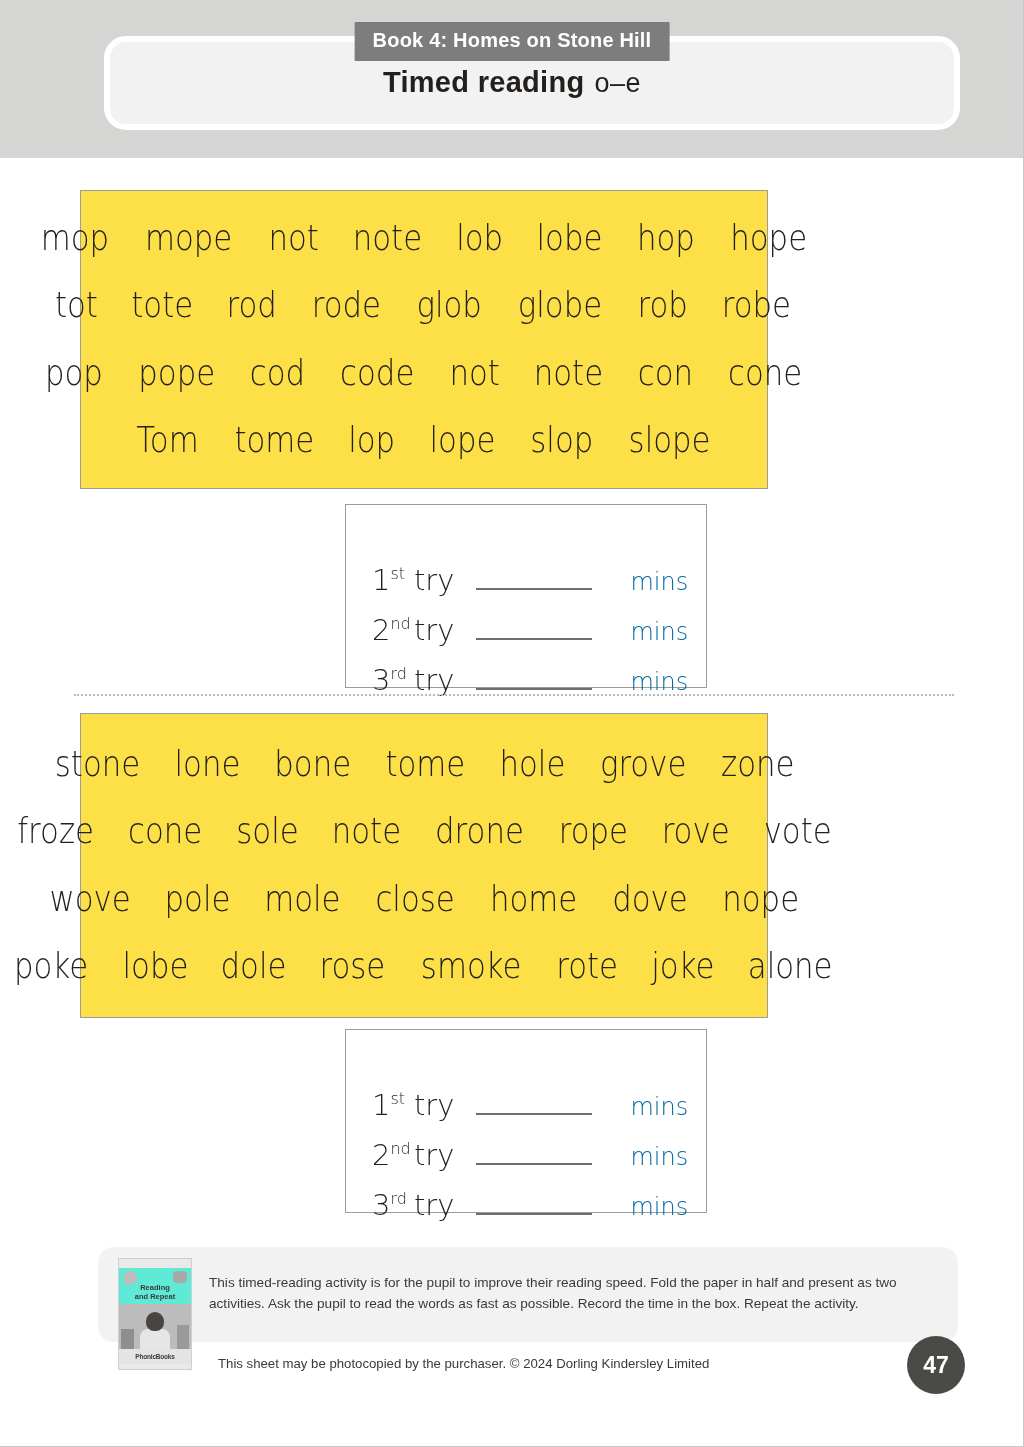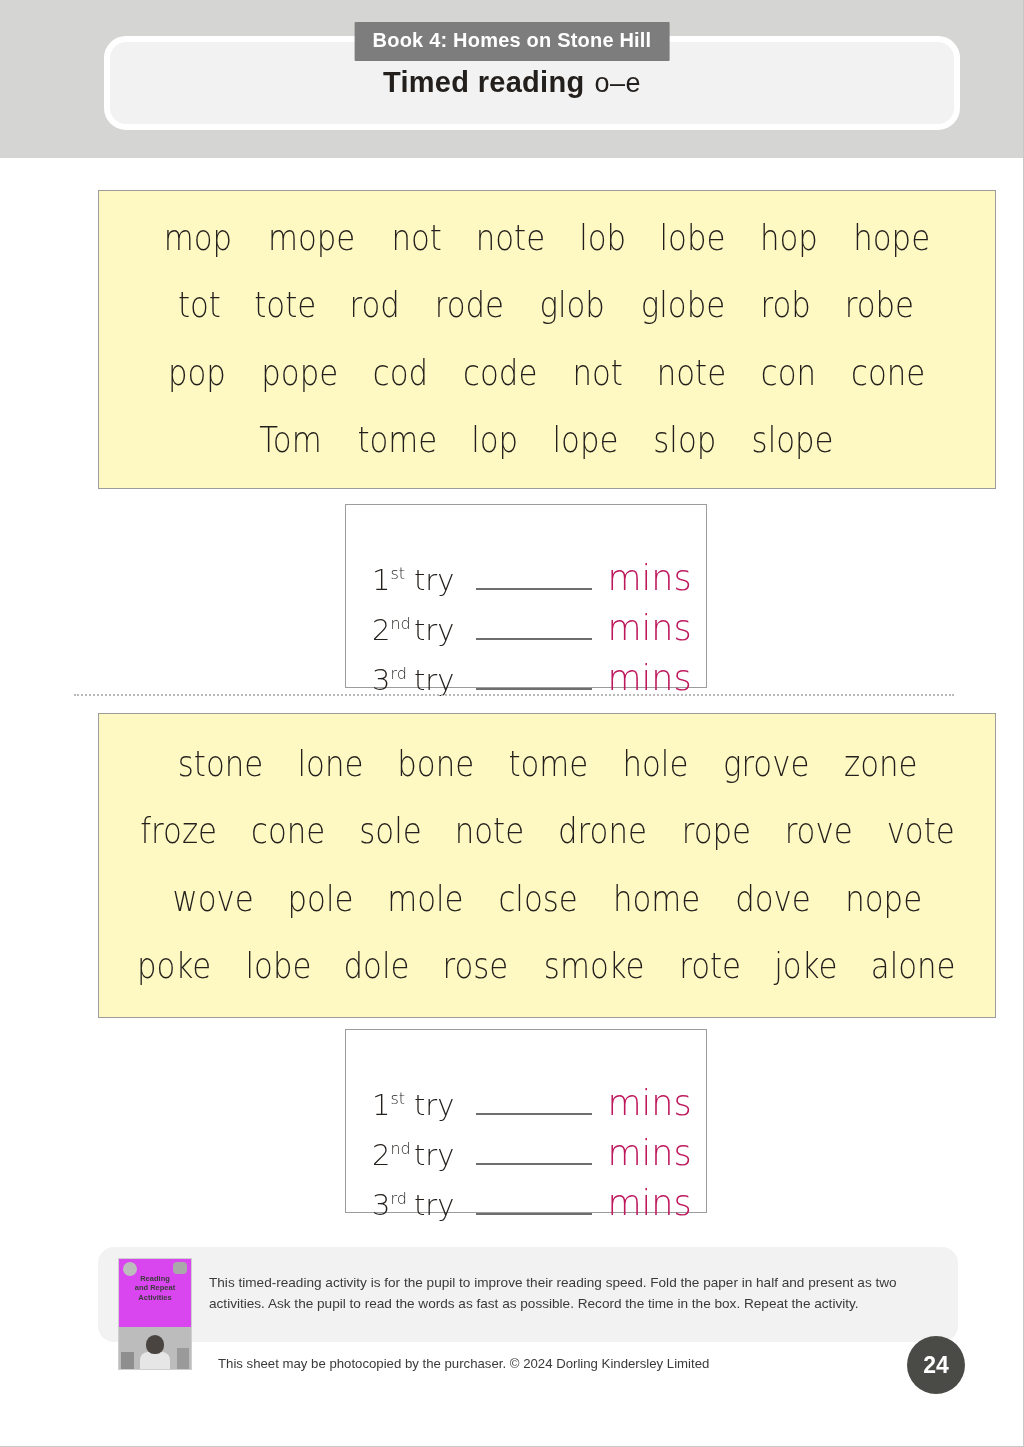--- a/index.html
+++ b/index.html
@@ -72,24 +72,24 @@
     font-size: 27px;
     font-weight: normal;
     color: #231f1c;
     letter-spacing: 0.5px;
     margin-left: 10px;
   }
 
   
   .word-box {
     position: absolute;
-    left: 98px;
-    width: 898px;
+    left: 80px;
+    width: 688px;
     border: 1px solid #9c9c9c;
-    background: #fef9c3;
+    background: #fde047;
     box-sizing: border-box;
   }
   #word-box-1 { top: 190px; height: 299px; }
   #word-box-2 { top: 713px; height: 305px; }
 
   .word-rows {
     width: 100%;
     height: 100%;
     display: flex;
     flex-direction: column;
@@ -162,24 +162,24 @@
   }
   .blank-line {
     display: inline-block;
     width: 116px;
     border-bottom: 2px solid #6e6e6e;
     margin: 0 0 2px 22px;
     height: 22px;
   }
   .mins-label {
     font-family: "DejaVu Sans", sans-serif;
-    font-size: 35px;
+    font-size: 24px;
     font-weight: 300;
-    color: #be185d;
-    margin-left: 15px;
+    color: #0369a1;
+    margin-left: 38px;
   }
 
   
   .fold-divider {
     position: absolute;
     left: 74px;
     top: 694px;
     width: 880px;
     border-top: 2px dotted #b9b9b9;
   }
@@ -198,22 +198,23 @@
     left: 118px; top: 1258px;
     width: 74px; height: 112px;
     background: #e9e9e9;
     border: 1px solid #cfcfcf;
     box-sizing: border-box;
     overflow: hidden;
     z-index: 6;
   }
   .cover-top {
     position: relative;
-    height: 68px;
-    background: #d946ef;
+    height: 36px;
+    background: #5eead4;
+    margin-top: 9px;
   }
   .cover-badge-l {
     position: absolute;
     left: 4px; top: 3px;
     width: 14px; height: 14px;
     border-radius: 50%;
     background: #bdbdbd;
   }
   .cover-badge-r {
     position: absolute;
@@ -465,15 +466,15 @@
       <div class="shelf-l"></div>
       <div class="shelf-r"></div>
       <div class="body"></div>
       <div class="head"></div>
     </div>
     <div class="cover-foot">PhonicBooks</div>
   </div>
 
   <div class="footer-text">This timed-reading activity is for the pupil to improve their reading speed. Fold the paper in half and present as two activities. Ask the pupil to read the words as fast as possible. Record the time in the box. Repeat the activity.</div>
   <div class="copyright">This sheet may be photocopied by the purchaser. © 2024 Dorling Kindersley Limited</div>
-  <div class="page-number">24</div>
+  <div class="page-number">47</div>
 
 </div>
 
 </body></html>

